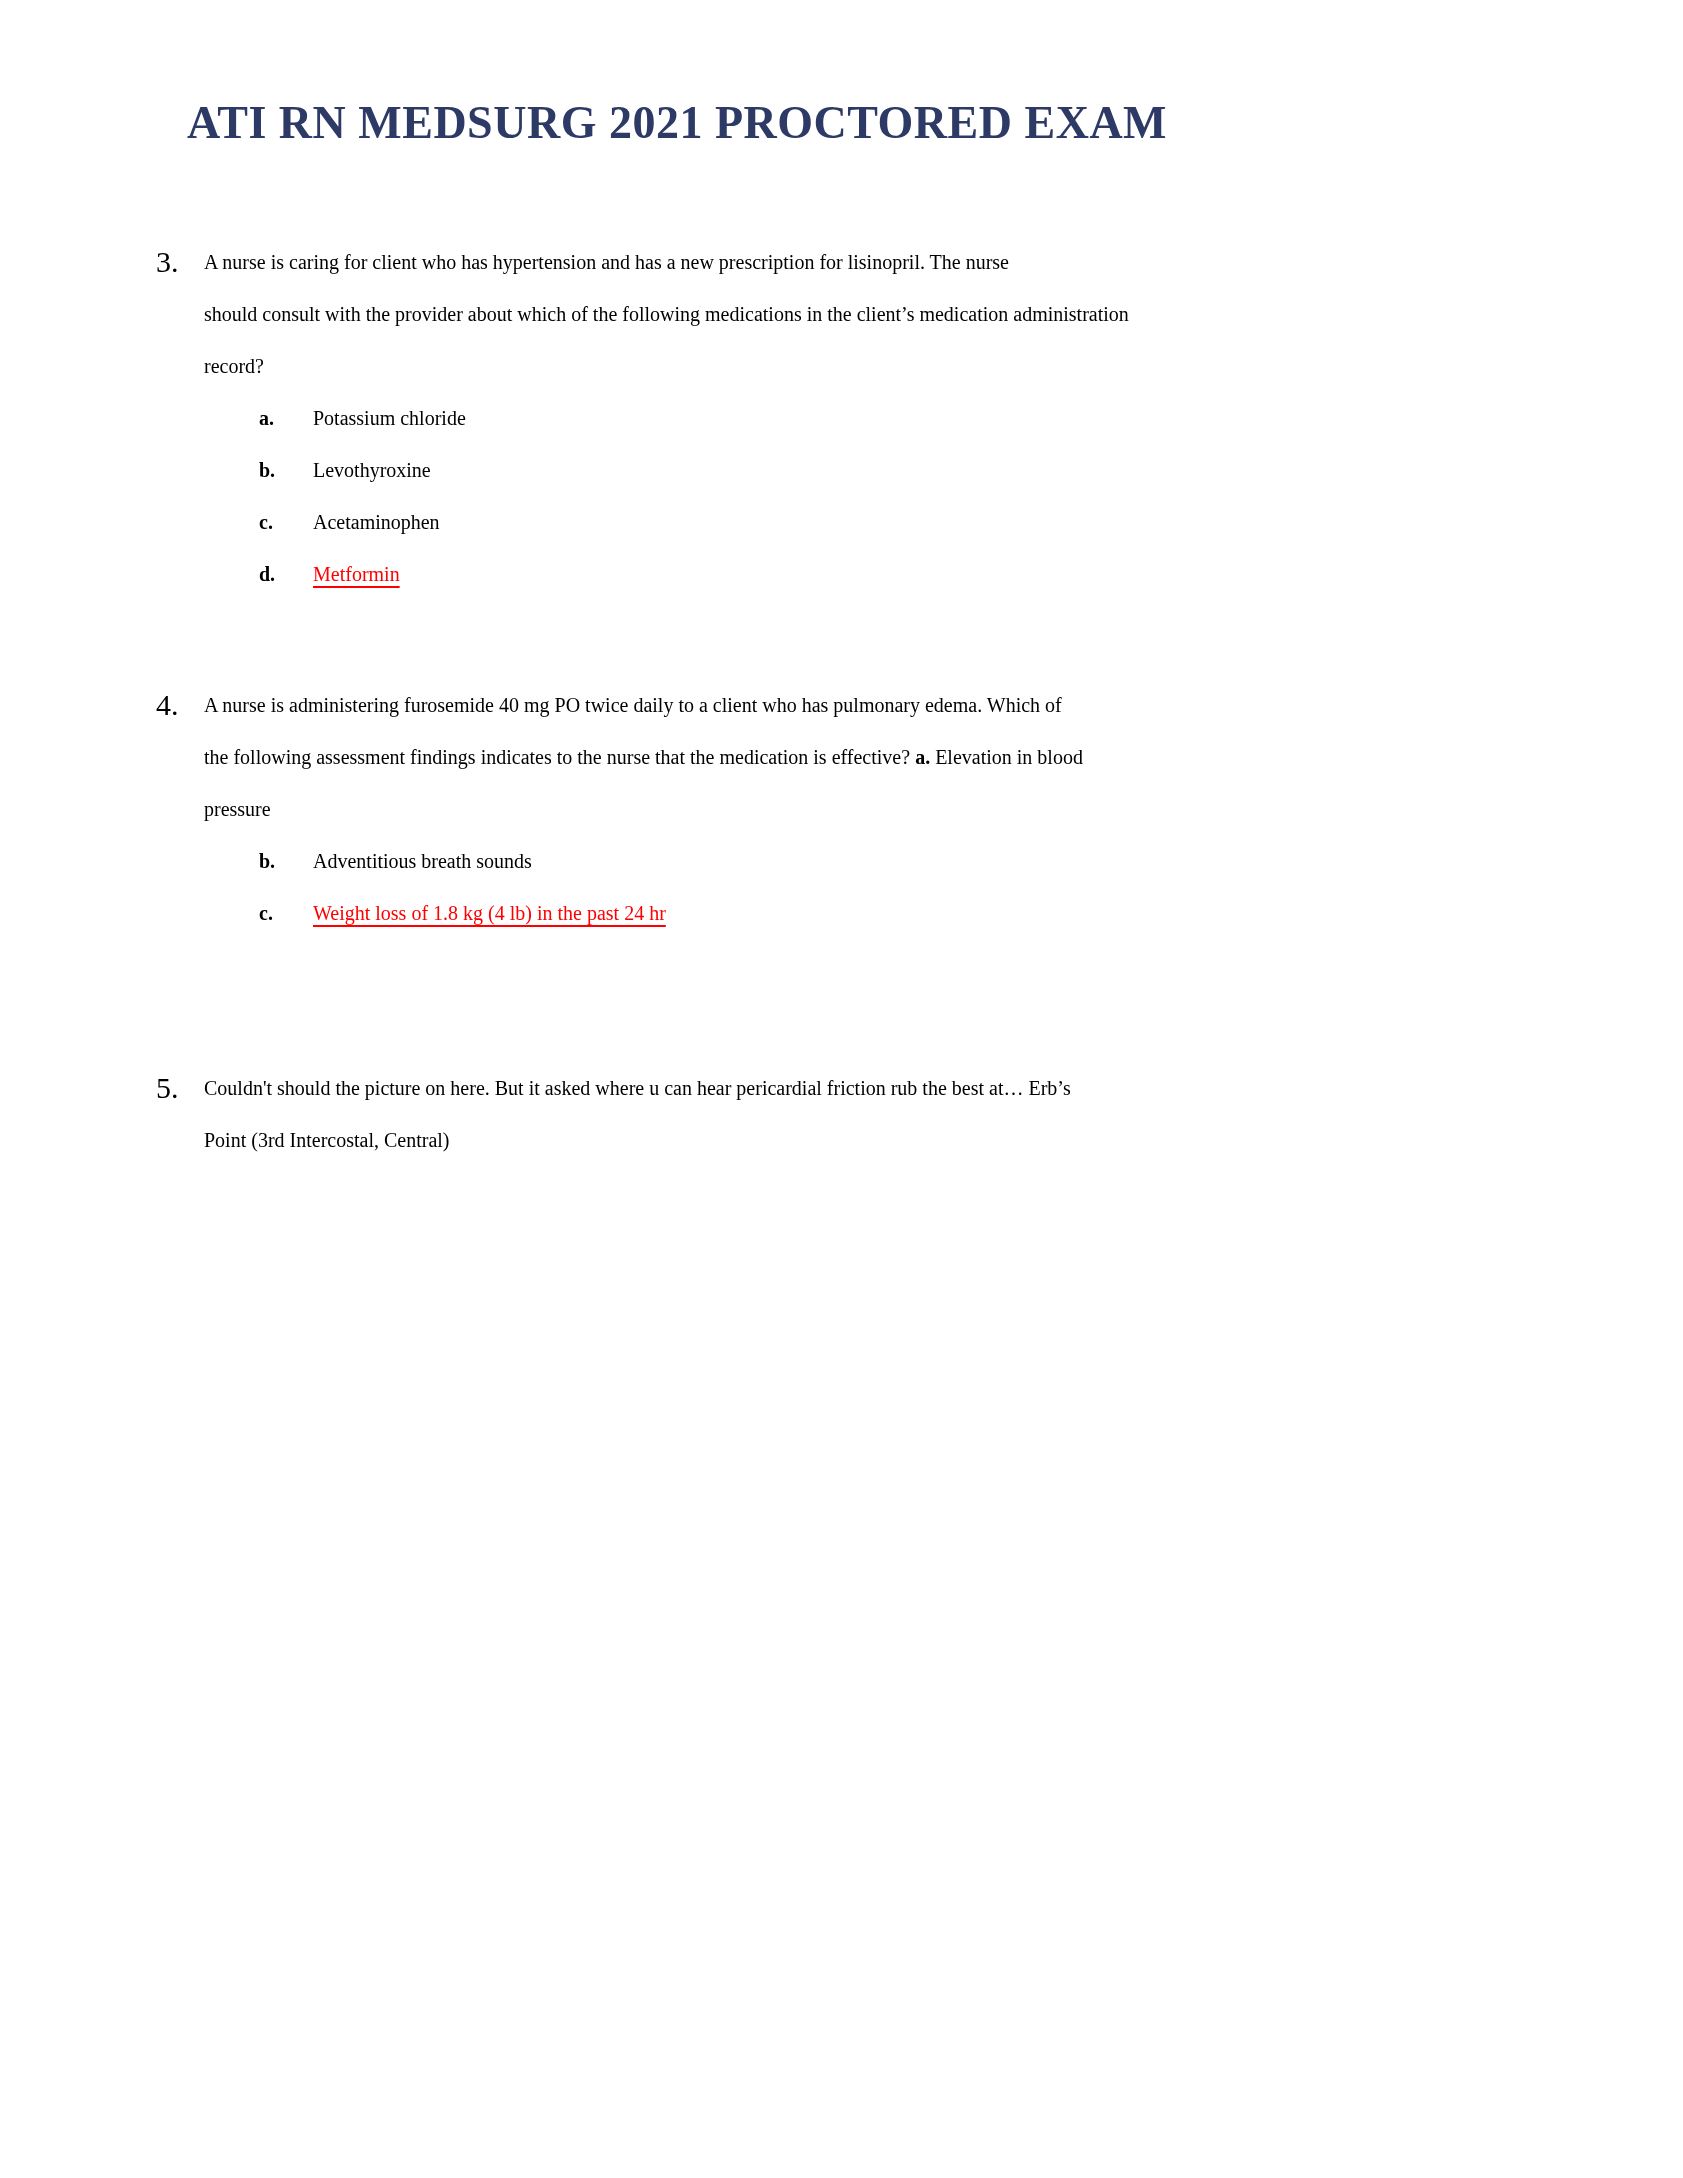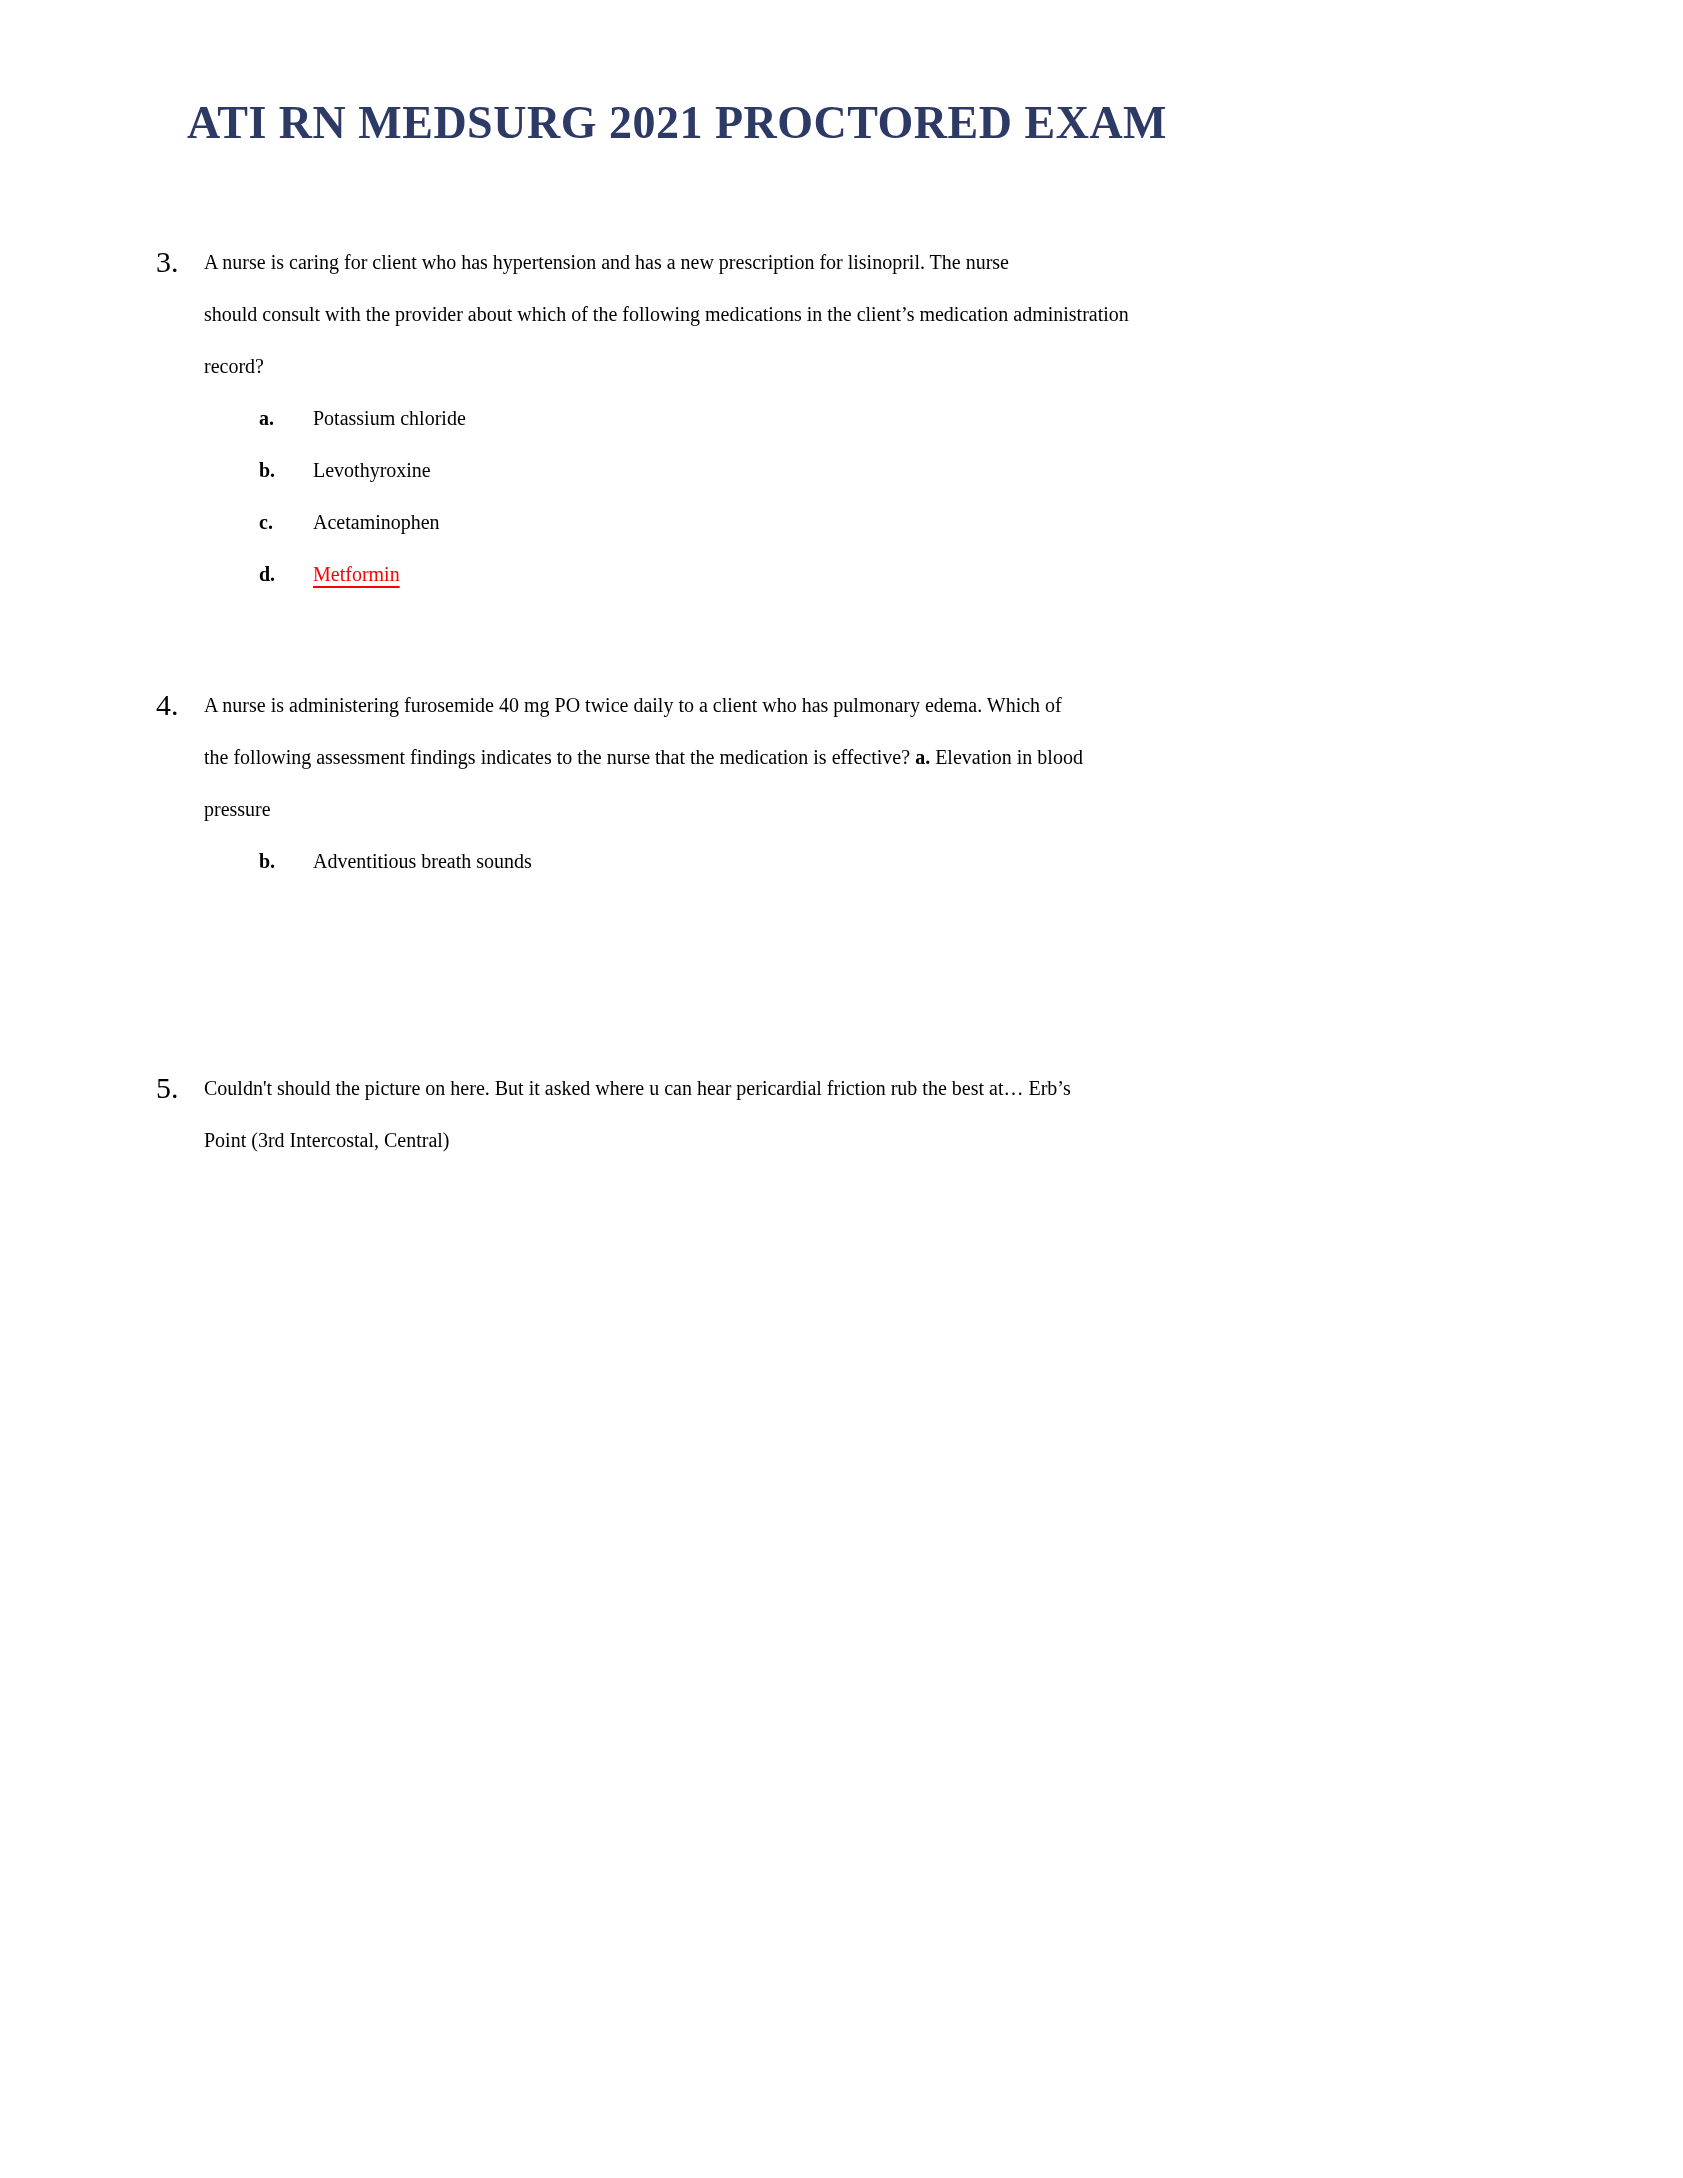--- a/index.html
+++ b/index.html
@@ -91,20 +91,23 @@
 <div class="question" id="q4">
   <span class="qnum">4.</span>
   <div class="ln">A nurse is administering furosemide 40 mg PO twice daily to a client who has pulmonary edema. Which of</div>
   <div class="ln">
     <span>the following assessment findings indicates to the nurse that the medication is effective? </span><span class="b">a.</span><span> Elevation in blood</span>
   </div>
   <div class="ln">pressure</div>
   <div class="ln opt">
     <span class="letter">b.</span><span>Adventitious breath sounds</span>
   </div>
+  <div class="ln opt">
+    <span class="letter">c.</span><span class="ans">Weight loss of 1.8 kg (4 lb) in the past 24 hr</span>
+  </div>
 </div>
 
 <div class="question" id="q5">
   <span class="qnum">5.</span>
   <div class="ln">Couldn't should the picture on here. But it asked where u can hear pericardial friction rub the best at… Erb’s</div>
   <div class="ln">Point (3rd Intercostal, Central)</div>
 </div>
 
 
 </body></html>

